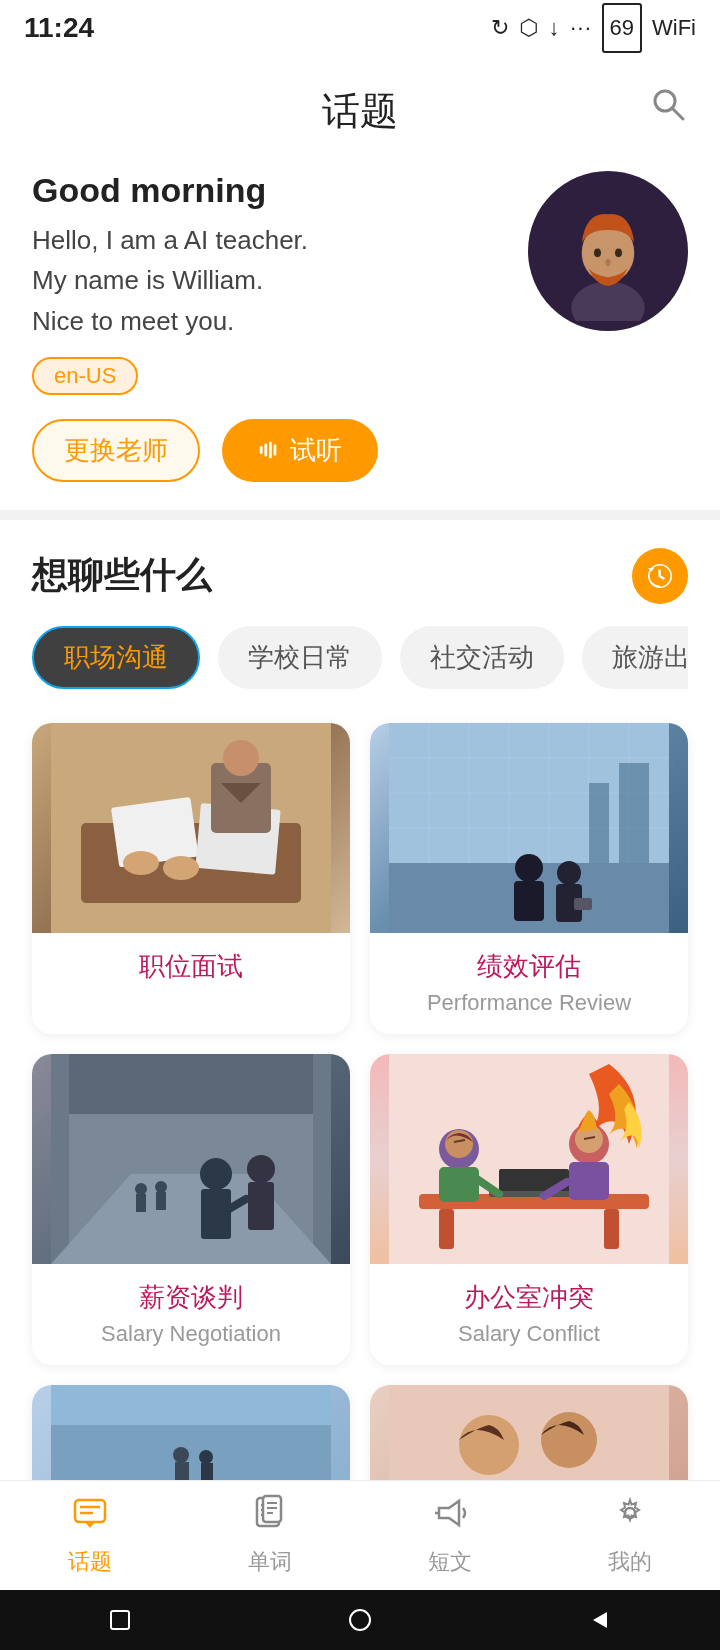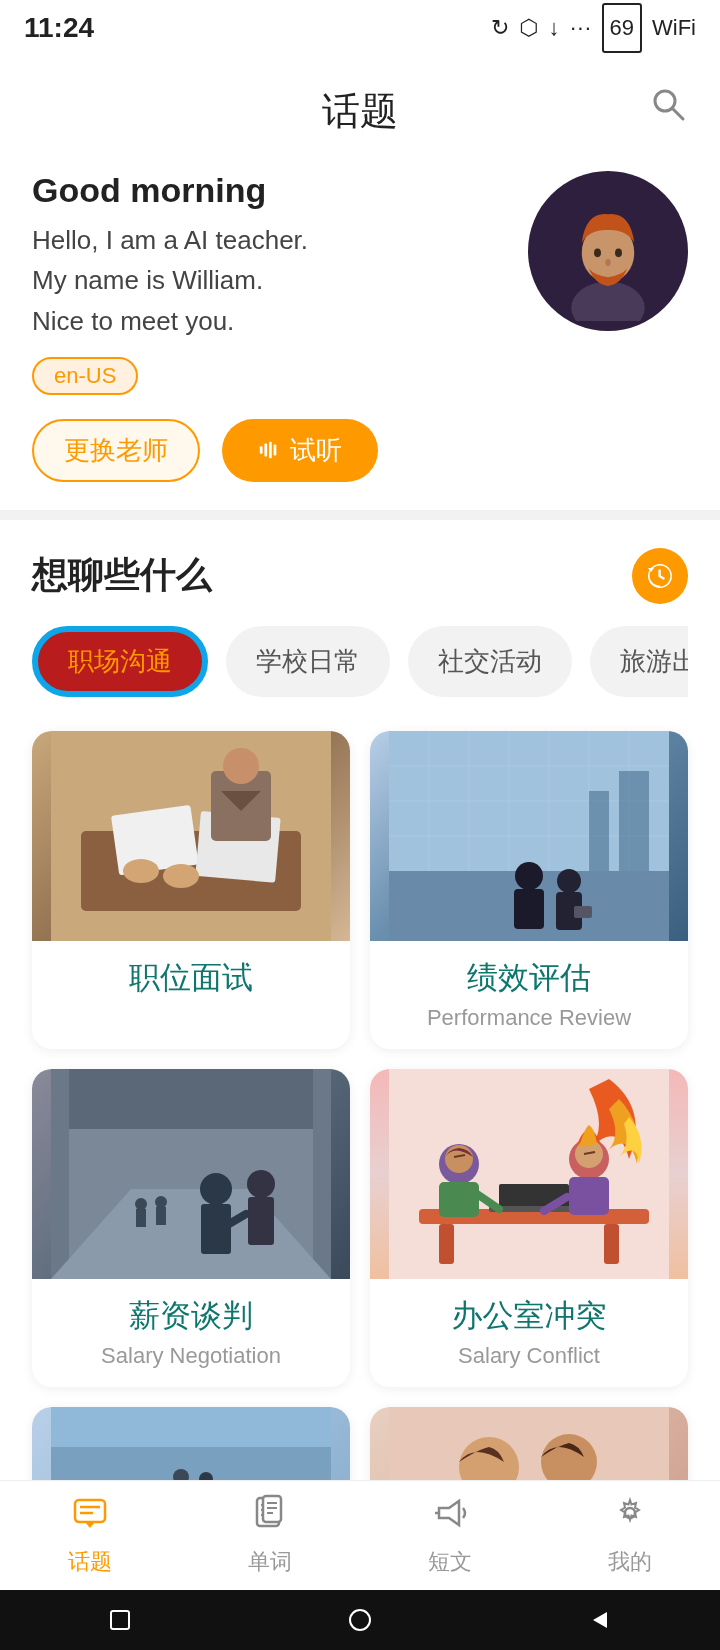--- a/index.html
+++ b/index.html
@@ -194,23 +194,23 @@
       border-radius: 40px;
       padding: 12px 30px;
       font-size: 26px;
       color: #555;
       white-space: nowrap;
       cursor: pointer;
       border: none;
       position: relative;
     }
     .category-tab.active {
-      background: #b91c1c;
+      background: #404040;
       color: #f90;
-      border: 6px solid #0ea5e9;
+      border: 2px solid #0ea5e9;
     }
 
     
     .topic-grid {
       display: grid;
       grid-template-columns: 1fr 1fr;
       gap: 20px;
       padding: 10px 0 0;
     }
     .topic-card {
@@ -236,23 +236,23 @@
     .topic-img-3 { background: linear-gradient(135deg, #8a8a9a 0%, #5a6a7a 50%, #3a4a5a 100%); }
     .topic-img-4 { background: linear-gradient(180deg, #f4b8b8 0%, #e8d0d0 50%, #f0c0a0 100%); }
     .topic-img-partial-1 { background: linear-gradient(135deg, #b8cfe8 0%, #8aafcf 100%); }
     .topic-img-partial-2 { background: linear-gradient(135deg, #e8d0c0 0%, #d0a090 100%); }
 
     .topic-card-body {
       padding: 16px 16px 18px;
       text-align: center;
     }
     .topic-name-zh {
-      font-size: 31px;
+      font-size: 26px;
       font-weight: 500;
-      color: #0f766e;
+      color: #be185d;
       margin-bottom: 6px;
     }
     .topic-name-en {
       font-size: 22px;
       color: #999;
     }
 
     
     .bottom-nav {
       position: fixed;

